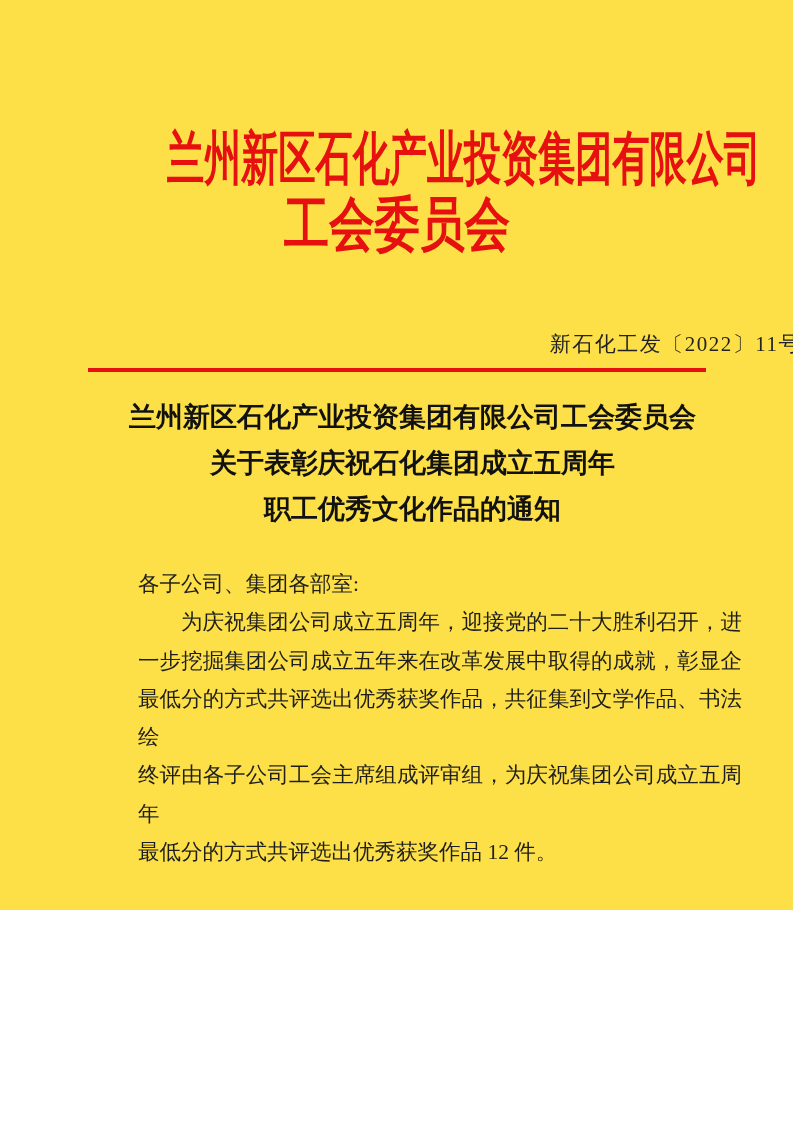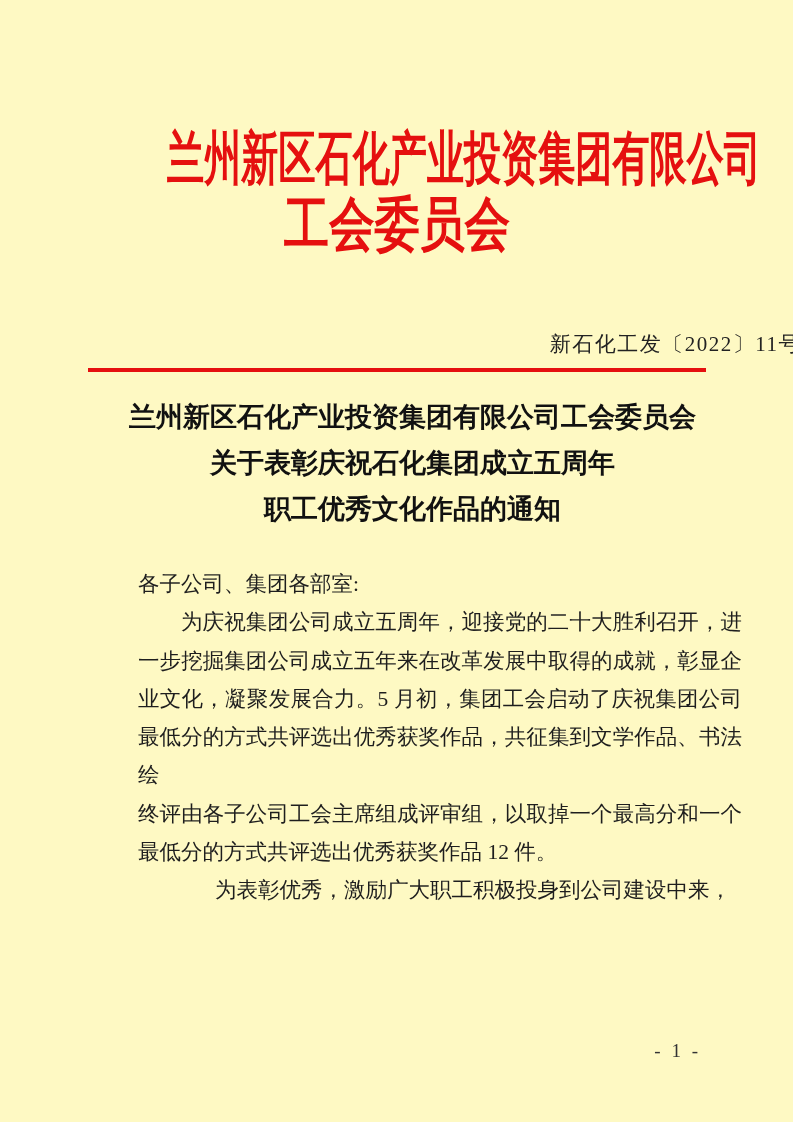--- a/index.html
+++ b/index.html
@@ -3,22 +3,22 @@
 <meta charset="utf-8">
 <style>
   html, body { margin: 0; padding: 0; }
   body {
     background: #ffffff;
     font-family: "Liberation Serif", "DejaVu Serif", serif;
   }
   .page {
     position: relative;
     width: 793px;
-    height: 1122px;
-    background: #fef9c3;
+    height: 910px;
+    background: #fde047;
     overflow: hidden;
     color: #1e1e1e;
   }
   
   .red-head {
     position: absolute;
     top: 126px;
     left: 0;
     width: 100%;
     text-align: center;
@@ -114,22 +114,20 @@
   <div class="doc-title">
     <div>兰州新区石化产业投资集团有限公司工会委员会</div>
     <div>关于表彰庆祝石化集团成立五周年</div>
     <div>职工优秀文化作品的通知</div>
   </div>
 
   <div class="body-text">
     <div class="bl">各子公司、集团各部室:</div>
     <div class="bl ind2 just">为庆祝集团公司成立五周年，迎接党的二十大胜利召开，进</div>
     <div class="bl just">一步挖掘集团公司成立五年来在改革发展中取得的成就，彰显企</div>
-    <div class="bl just">业文化，凝聚发展合力。5 月初，集团工会启动了庆祝集团公司</div>
     <div class="bl just">最低分的方式共评选出优秀获奖作品，共征集到文学作品、书法绘</div>
-    <div class="bl just">终评由各子公司工会主席组成评审组，以取掉一个最高分和一个</div>
+    <div class="bl just">终评由各子公司工会主席组成评审组，为庆祝集团公司成立五周年</div>
     <div class="bl">最低分的方式共评选出优秀获奖作品 12 件。</div>
-    <div class="bl ind-a">为表彰优秀，激励广大职工积极投身到公司建设中来，</div>
   </div>
 
   <div class="page-num">- 1 -</div>
 
 </div>
 
 </body></html>

